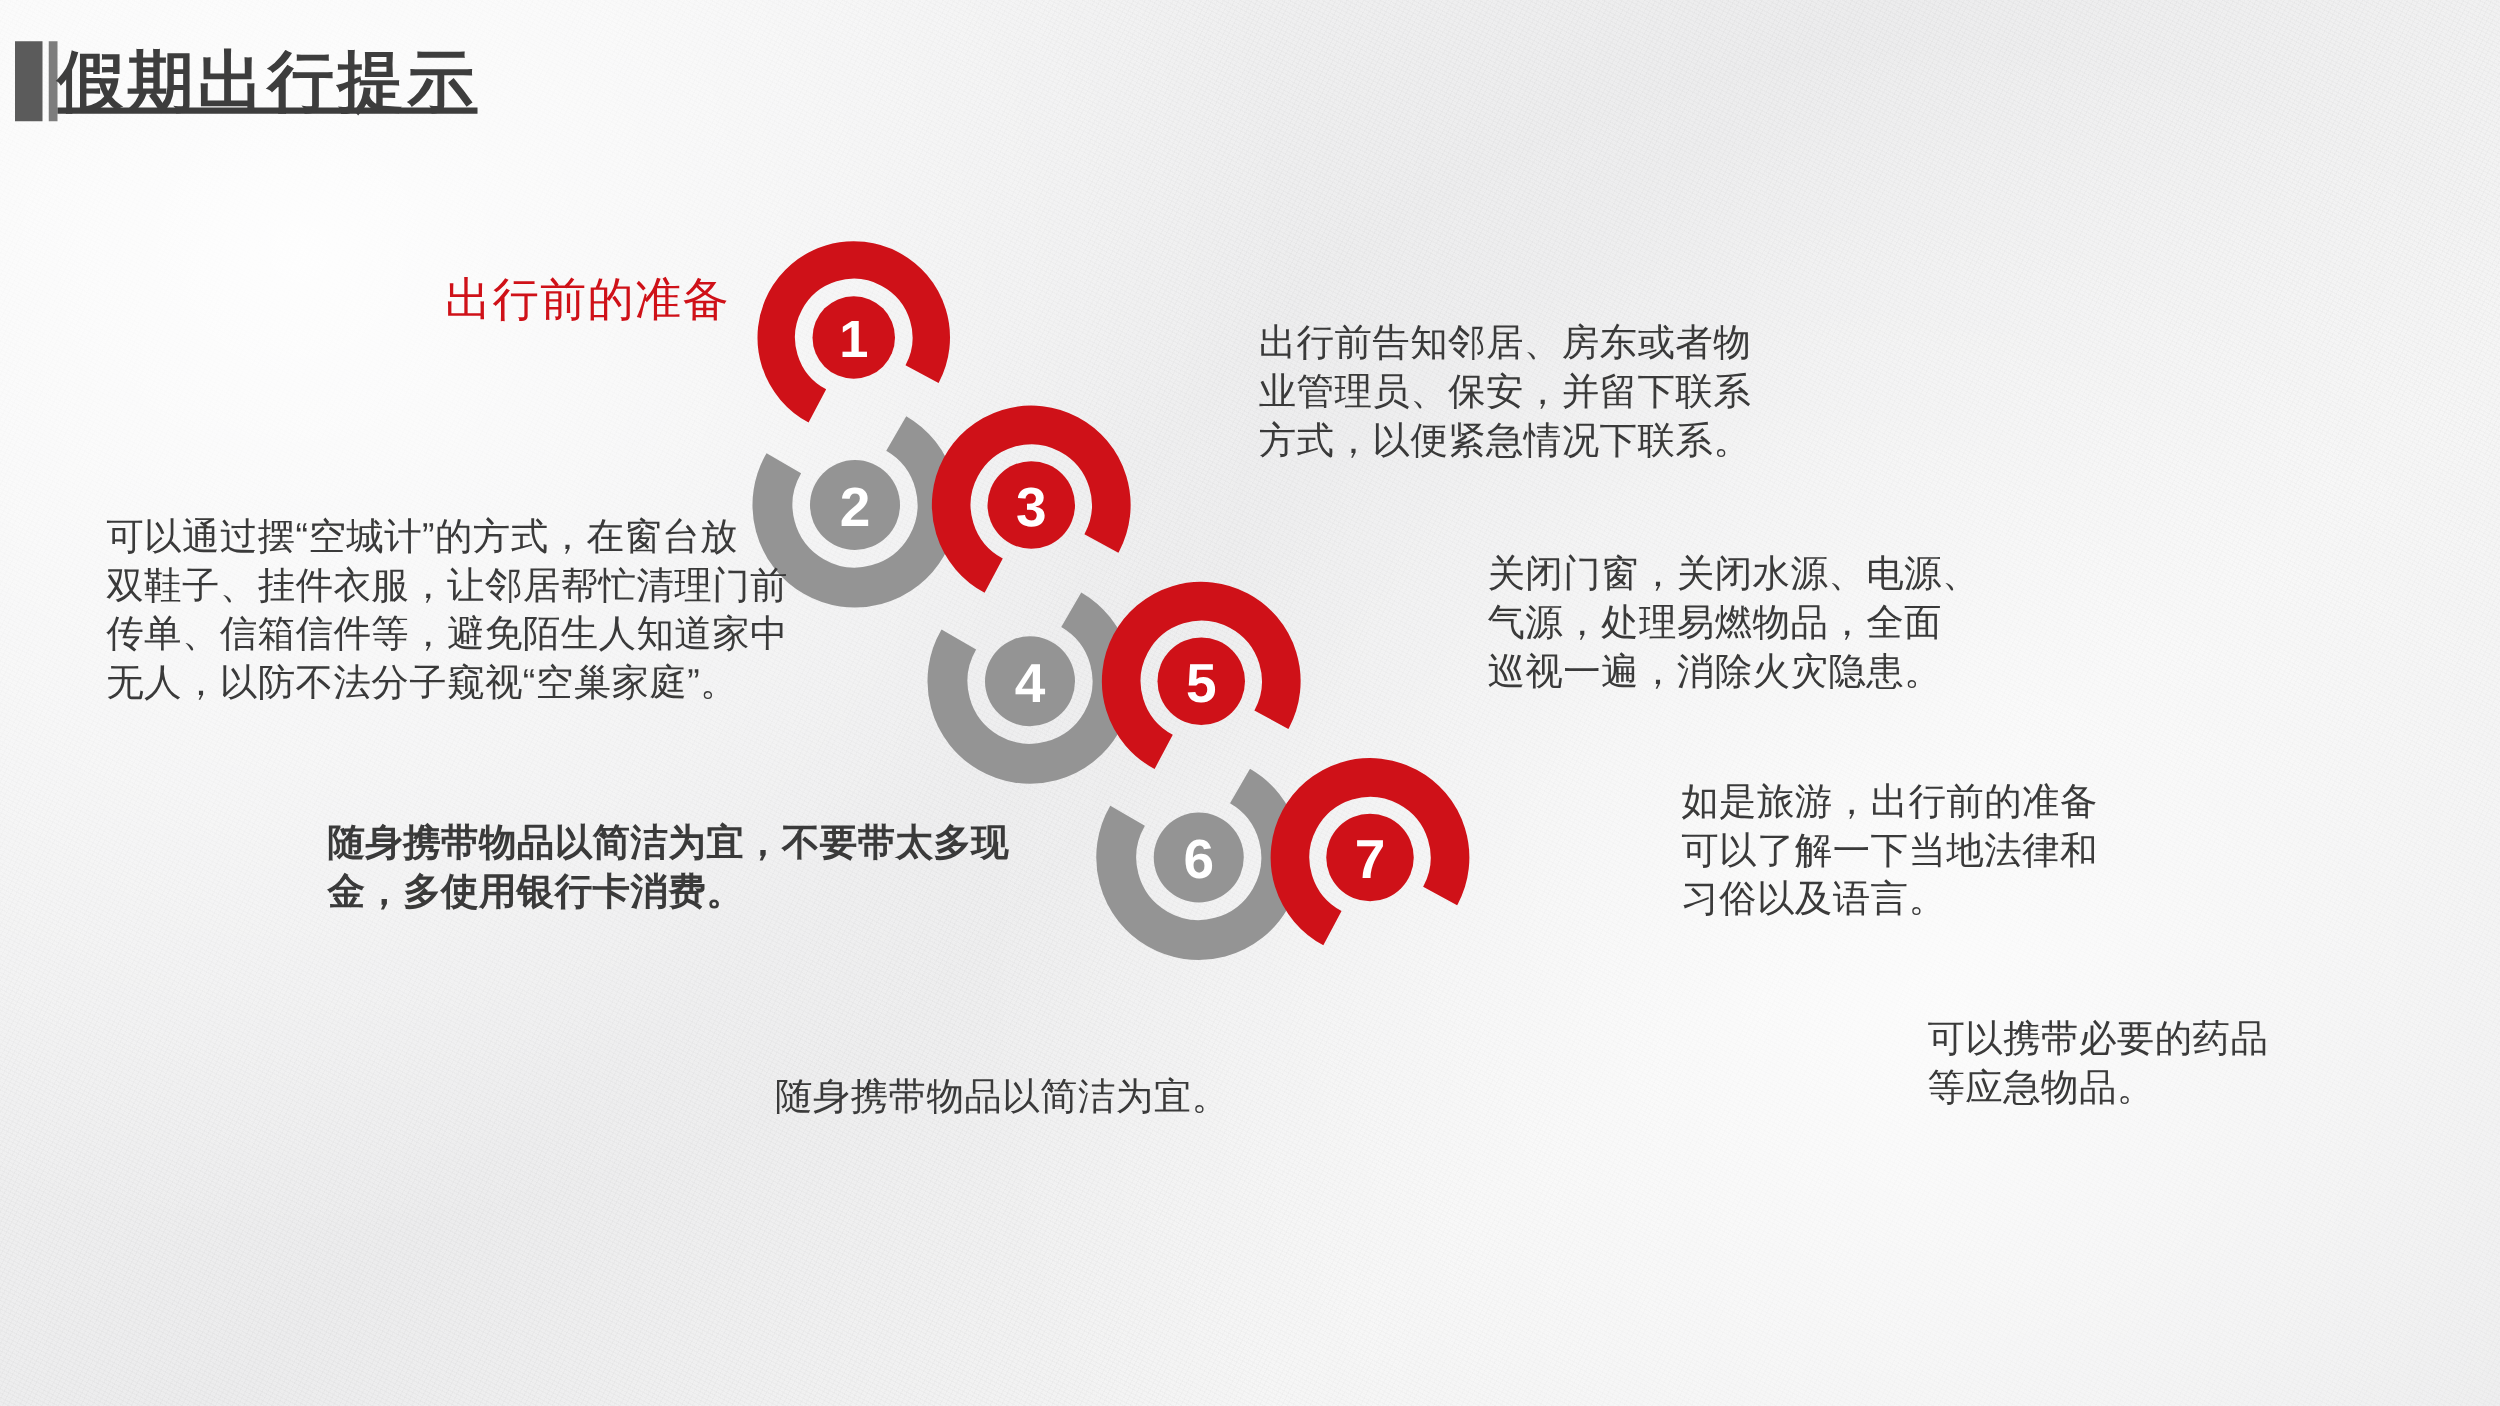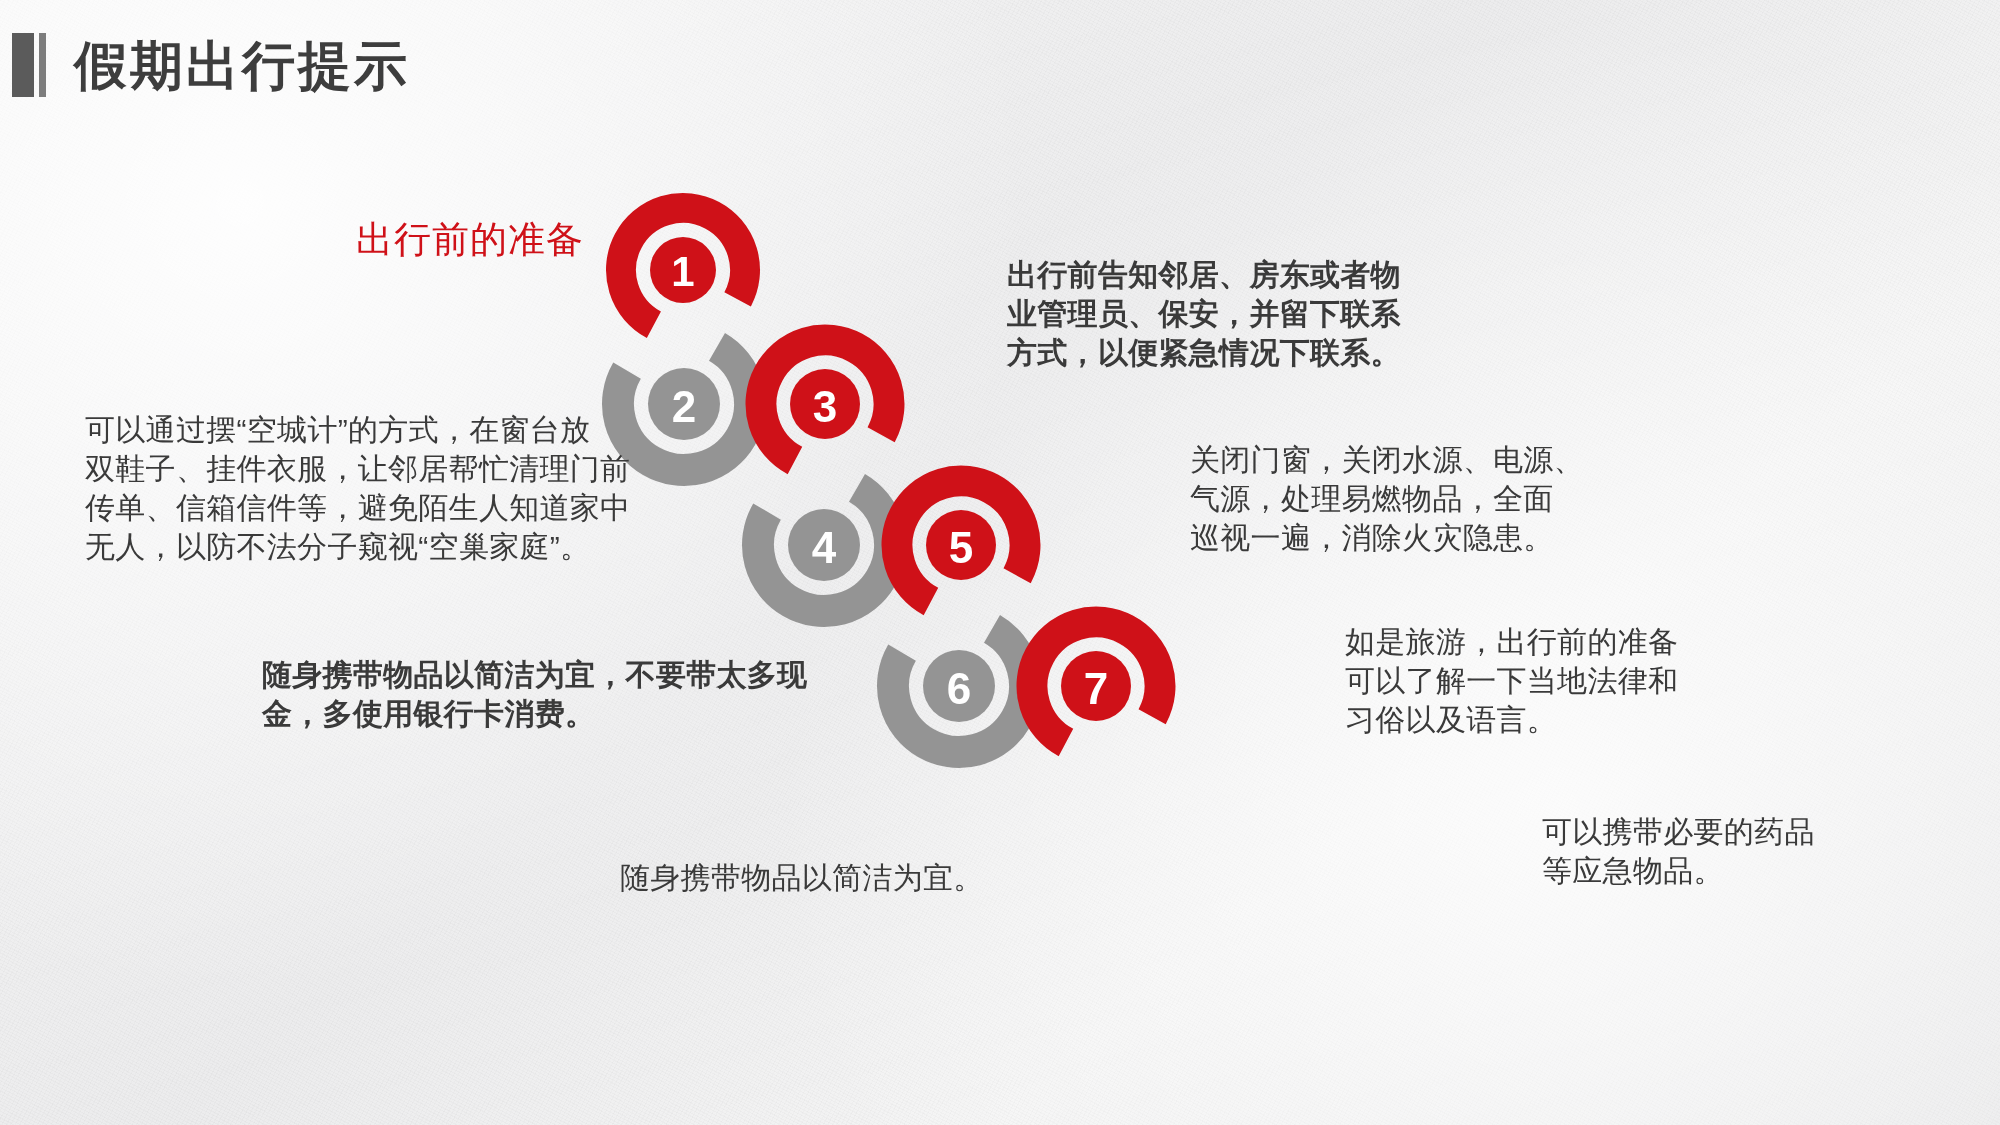--- a/index.html
+++ b/index.html
@@ -18,24 +18,24 @@
       repeating-linear-gradient(27deg, rgba(0,0,0,.018) 0px, rgba(0,0,0,.018) 1px, rgba(255,255,255,0) 1px, rgba(255,255,255,0) 3px),
       repeating-linear-gradient(-63deg, rgba(0,0,0,.015) 0px, rgba(0,0,0,.015) 1px, rgba(255,255,255,0) 1px, rgba(255,255,255,0) 4px),
       linear-gradient(140deg,#f6f6f6 0%,#ececed 45%,#f4f4f4 70%,#e9e9ea 100%);
   }
 
   
   #header{position:absolute;left:0;top:30px;height:70px;display:flex;align-items:center;}
   .bar-thick{width:22px;height:64px;background:#5b5b5b;margin-left:12px;}
   .bar-thin{width:7px;height:64px;background:#7d7d7d;margin-left:5px;}
   #page-title{
-    margin-left:28px;
     font-size:53px;font-weight:bold;color:#3d3d3d;
     letter-spacing:3px;line-height:1;
     font-family:"Liberation Sans","DejaVu Sans",sans-serif;
+    text-decoration:underline;
   }
 
   
   #graphic{position:absolute;left:0;top:0;width:2000px;height:1125px;}
   .ring{position:absolute;}
   .ring svg{display:block;overflow:visible;}
   .ring .num{
     font-family:"Liberation Sans","DejaVu Sans",sans-serif;
     font-weight:bold;fill:#ffffff;text-anchor:middle;
     dominant-baseline:central;
@@ -125,21 +125,21 @@
 
   <div class="ring" style="left:1012px;top:602px;">
     <svg width="168" height="168" viewBox="0 0 168 168">
       <circle cx="84" cy="84" r="64" fill="none" stroke="#cf1118" stroke-width="31" stroke-dasharray="302 101" transform="rotate(118 84 84)"></circle>
       <circle cx="84" cy="84" r="35" fill="#cf1118"></circle>
       <text class="num" x="84" y="86" font-size="44">7</text>
     </svg>
   </div>
 </div>
 
-<div class="tx" style="left:1007px;top:255px;width:500px;font-weight:bold;">出行前告知邻居、房东或者物
+<div class="tx" style="left:1007px;top:255px;width:500px;">出行前告知邻居、房东或者物
 业管理员、保安，并留下联系
 方式，以便紧急情况下联系。</div>
 
 <div class="tx" style="left:85px;top:410px;width:680px;">可以通过摆“空城计”的方式，在窗台放
 双鞋子、挂件衣服，让邻居帮忙清理门前
 传单、信箱信件等，避免陌生人知道家中
 无人，以防不法分子窥视“空巢家庭”。</div>
 
 <div class="tx" style="left:1190px;top:440px;width:520px;">关闭门窗，关闭水源、电源、
 气源，处理易燃物品，全面

